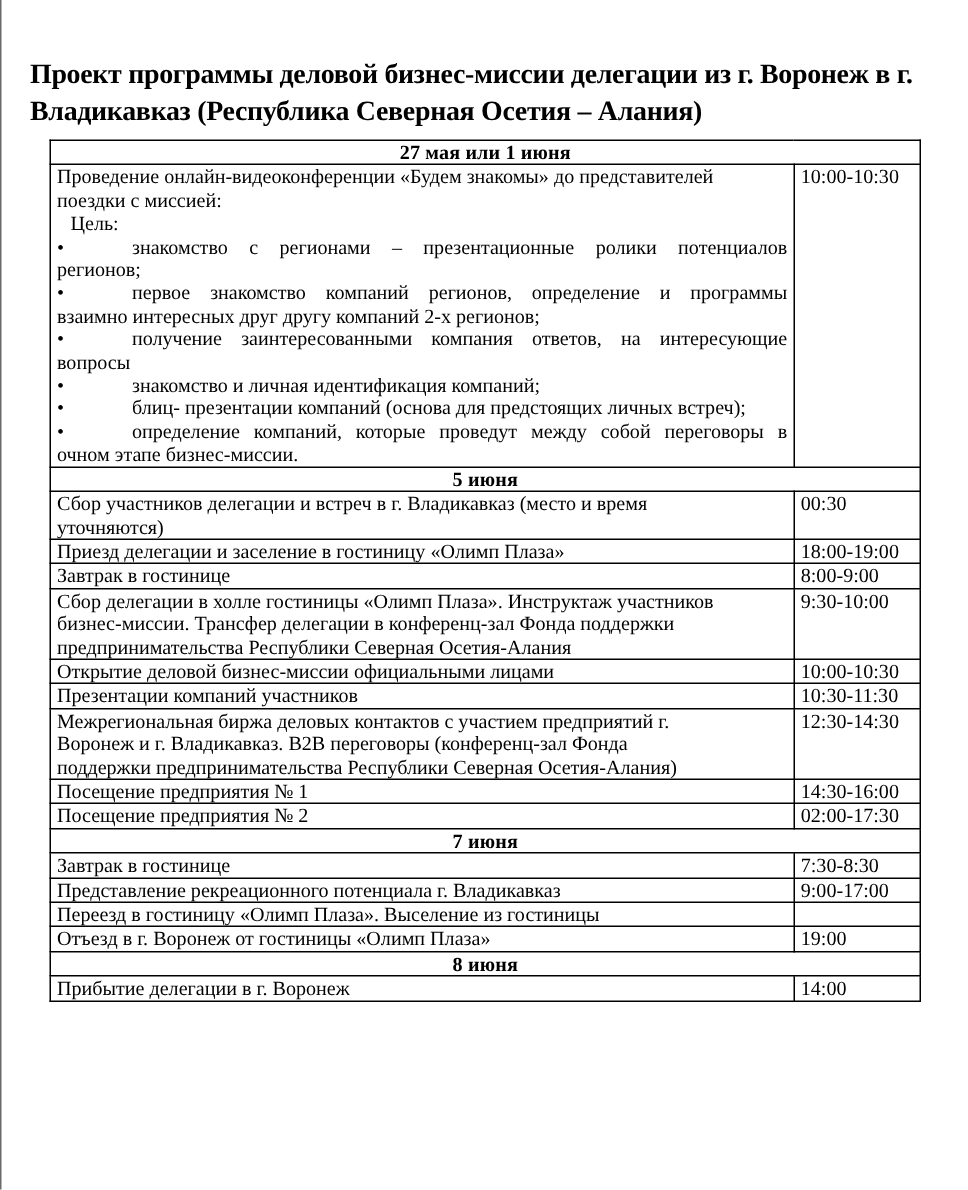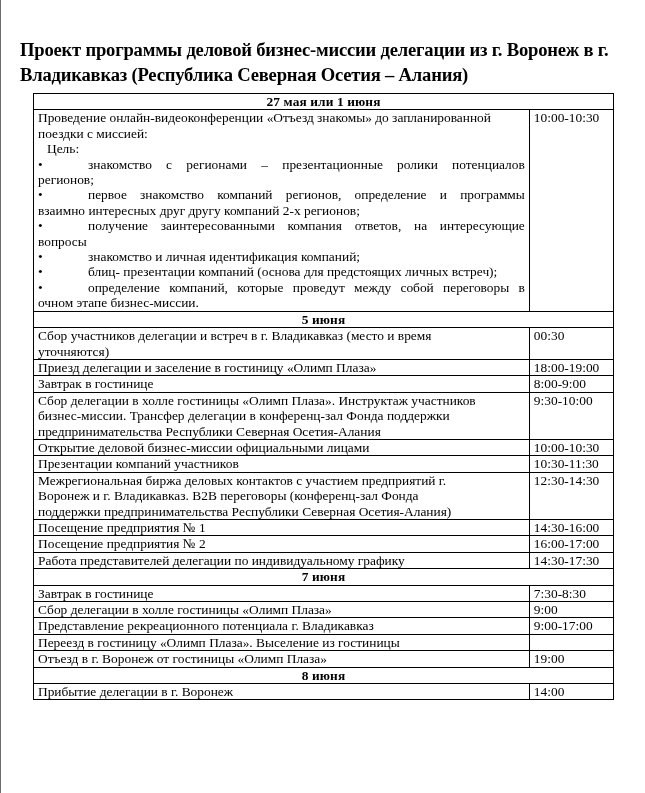--- a/index.html
+++ b/index.html
@@ -95,21 +95,21 @@
 </div>
 
 <table class="schedule">
   <tbody>
 
     <tr>
       <td class="day" colspan="2"><span class="day-text">27 мая или 1 июня</span></td>
     </tr>
     <tr>
       <td class="desc">
-        <span class="line">Проведение онлайн-видеоконференции «Отъезд знакомы» до запланированной</span>
+        <span class="line">Проведение онлайн-видеоконференции «Будем знакомы» до представителей</span>
         <span class="line">поездки с миссией:</span>
         <span class="goal">Цель:</span>
 
         <span class="bullet-line"><span class="bullet">•</span><span>знакомство с регионами – презентационные ролики потенциалов</span></span>
         <span class="line">регионов;</span>
 
         <span class="bullet-line"><span class="bullet">•</span><span>первое знакомство компаний регионов, определение и программы</span></span>
         <span class="line">взаимно интересных друг другу компаний 2-х регионов;</span>
 
         <span class="bullet-line"><span class="bullet">•</span><span>получение заинтересованными компания ответов, на интересующие</span></span>
@@ -167,39 +167,31 @@
         <span class="line">поддержки предпринимательства Республики Северная Осетия-Алания)</span>
       </td>
       <td class="time">12:30-14:30</td>
     </tr>
     <tr>
       <td class="desc">Посещение предприятия № 1</td>
       <td class="time">14:30-16:00</td>
     </tr>
     <tr>
       <td class="desc">Посещение предприятия № 2</td>
-      <td class="time">16:00-17:00</td>
-    </tr>
-    <tr>
-      <td class="desc">Работа представителей делегации по индивидуальному графику</td>
-      <td class="time">14:30-17:30</td>
+      <td class="time">02:00-17:30</td>
     </tr>
 
     <tr>
       <td class="day" colspan="2"><span class="day-text">7 июня</span></td>
     </tr>
     <tr>
       <td class="desc">Завтрак в гостинице</td>
       <td class="time">7:30-8:30</td>
     </tr>
     <tr>
-      <td class="desc">Сбор делегации в холле гостиницы «Олимп Плаза»</td>
-      <td class="time">9:00</td>
-    </tr>
-    <tr>
       <td class="desc">Представление рекреационного потенциала г. Владикавказ</td>
       <td class="time">9:00-17:00</td>
     </tr>
     <tr>
       <td class="desc">Переезд в гостиницу «Олимп Плаза». Выселение из гостиницы</td>
       <td class="time"></td>
     </tr>
     <tr>
       <td class="desc">Отъезд в г. Воронеж от гостиницы «Олимп Плаза»</td>
       <td class="time">19:00</td>

